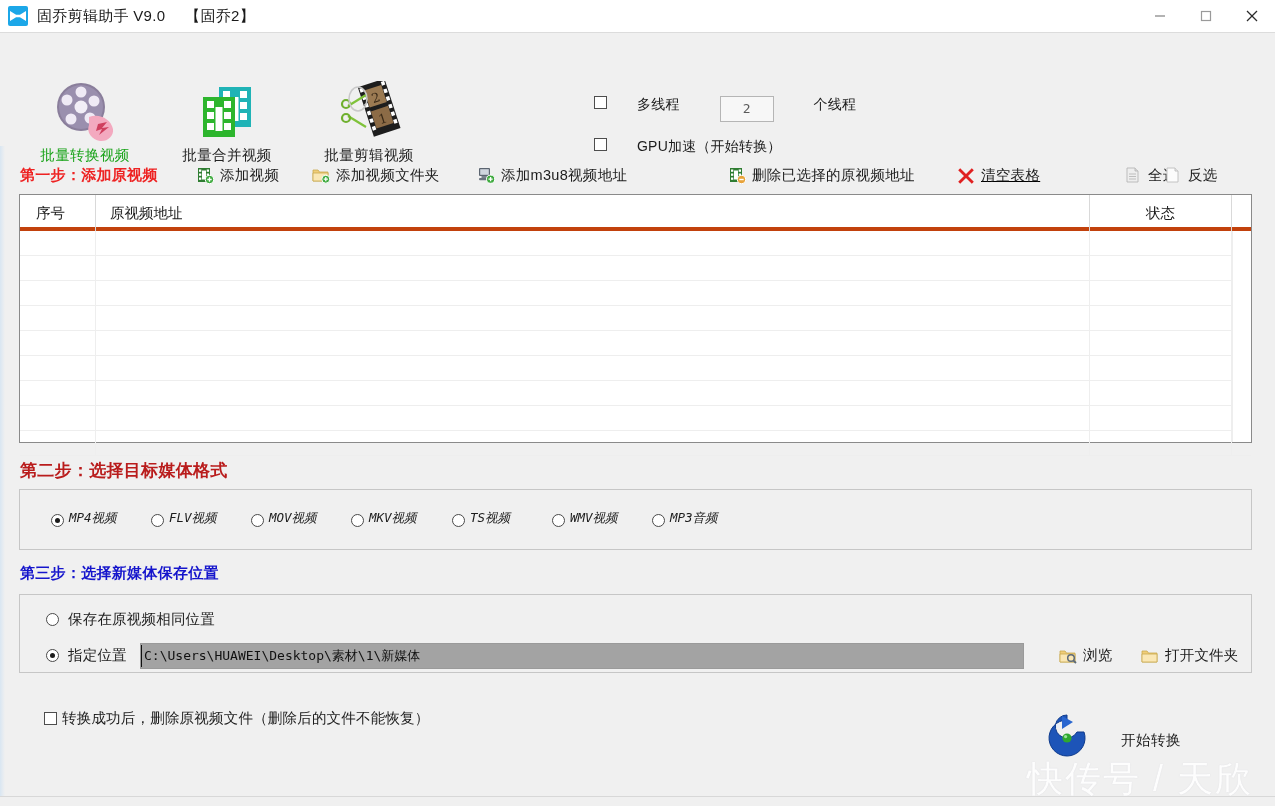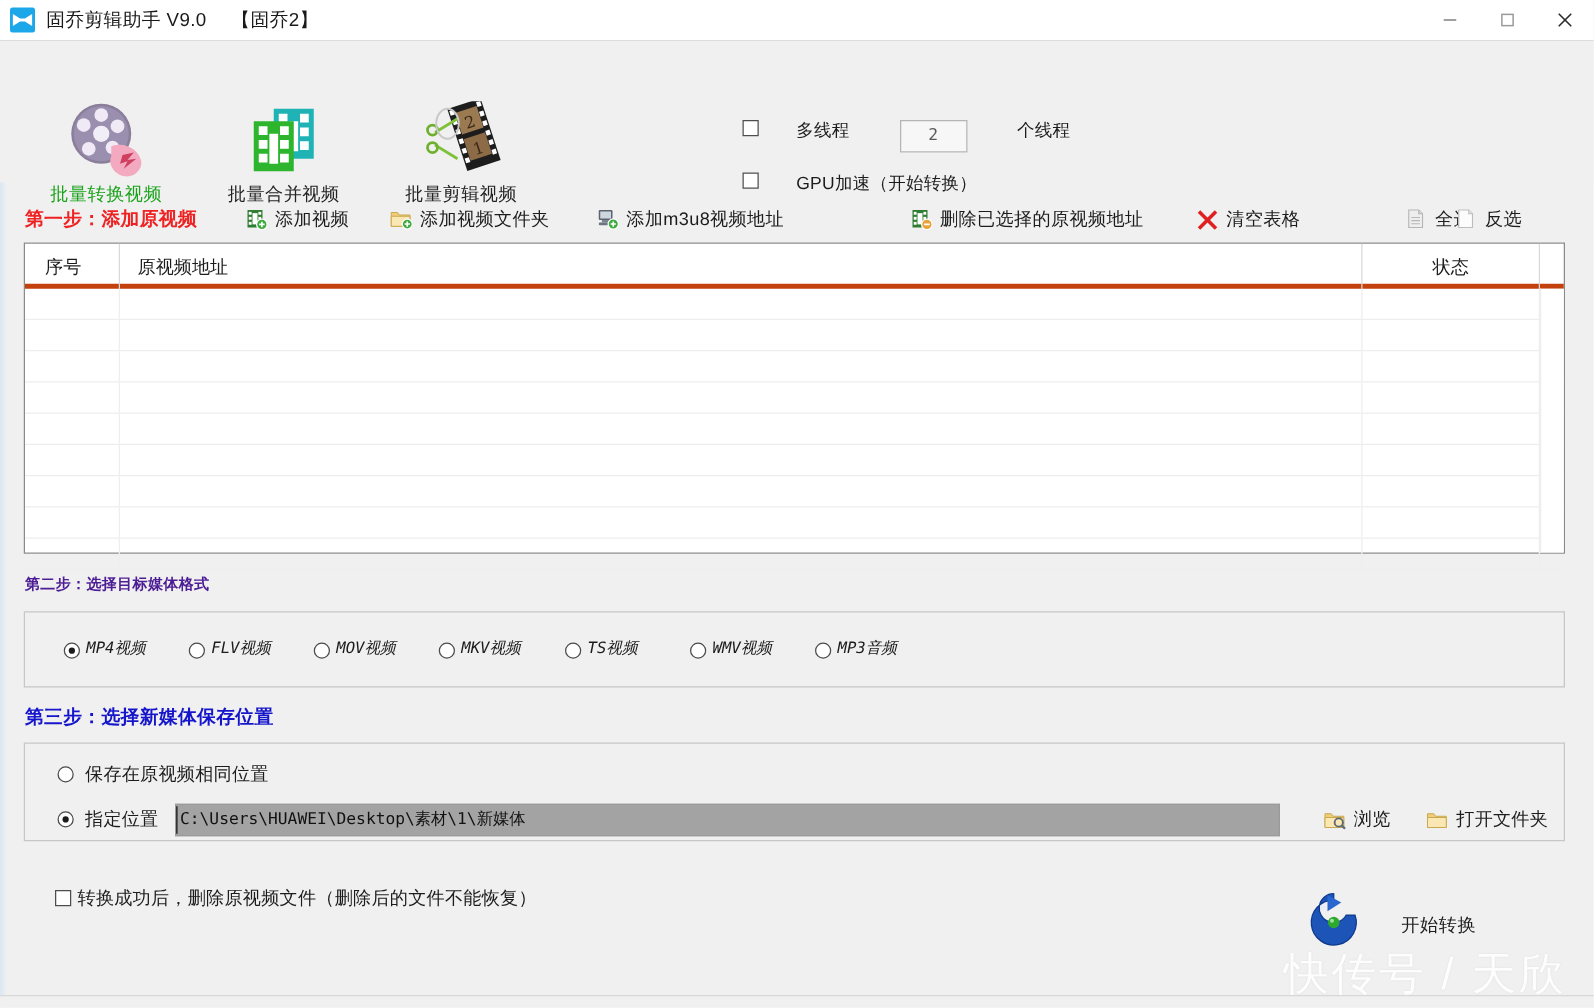--- a/index.html
+++ b/index.html
@@ -83,21 +83,21 @@
   .td.c2{ flex:1; border-left:1px solid #eeeeee; }
   .td.c3{ width:142px; border-left:1px solid #eeeeee; }
   .td.c4{ width:20px; border-left:1px solid #eeeeee; }
   .vscroll{
     position:absolute; right:0; top:0; width:19px; height:211px;
     background:#ffffff; border-left:1px solid #eeeeee;
   }
 
   
   .step2-title{
-    position:absolute; left:20px; top:459px; font-size:12px; color:#4c1d95;
+    position:absolute; left:20px; top:459px; font-size:17px; color:#b91c1c;
     font-weight:bold; letter-spacing:.3px;
   }
   .fmt-panel{
     position:absolute; left:19px; top:489px; width:1233px; height:61px;
     background:#f0f0f0; border:1px solid #c6c6c6;
   }
   .fmt-row{ position:absolute; left:0; top:0; width:100%; height:59px; }
   .radio-item{ position:absolute; top:20px; display:flex; align-items:flex-end; white-space:nowrap;font-style:italic; }
   .rd{
     width:13px; height:13px; border:1px solid #4a4a4a; border-radius:50%;
@@ -351,21 +351,21 @@
               <rect x="10.7" y="11.5" width="2.3" height="2.3"></rect>
           <rect x="6" y="4.5" width="4" height="9"></rect>
             </g>
           <circle cx="13.5" cy="13.5" r="4.2" fill="#e8a33a" stroke="#ffffff" stroke-width="1"></circle>
           <path d="M11.3 13.5h4.4" stroke="#ffffff" stroke-width="1.4"></path>
         </svg>
       </span>
       <span class="txt">删除已选择的原视频地址</span>
     </div>
 
-    <div class="s1item" style="left:957px;">
+    <div class="s1item" style="left:957px;text-decoration:underline;">
       <span class="ico">
         <svg width="18" height="18" viewBox="0 0 18 18">
           <path d="M3.2 2.2l5.8 5.8 5.8-5.8 2 2-5.8 5.8 5.8 5.8-2 2L9 12l-5.8 5.8-2-2L7 10 1.2 4.2z" fill="#e02020"></path>
         </svg>
       </span>
       <span class="txt">清空表格</span>
     </div>
 
     <div class="s1item" style="left:1124px;">
       <span class="ico">

